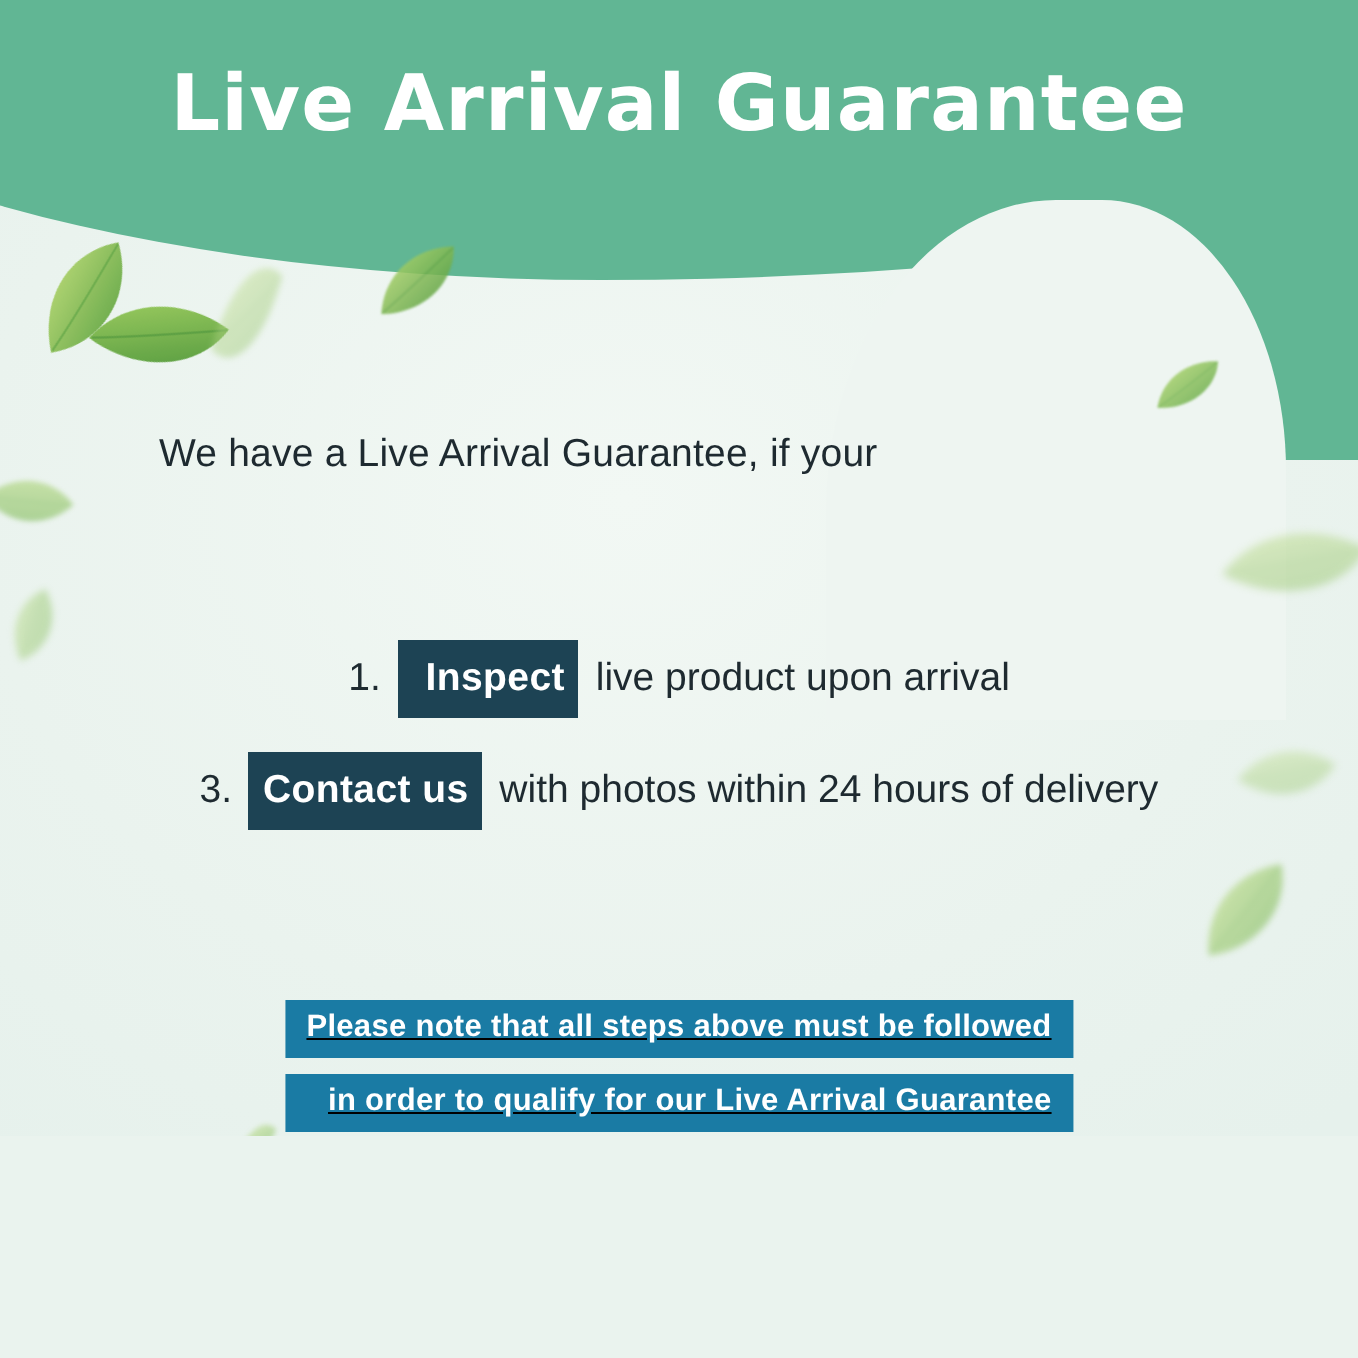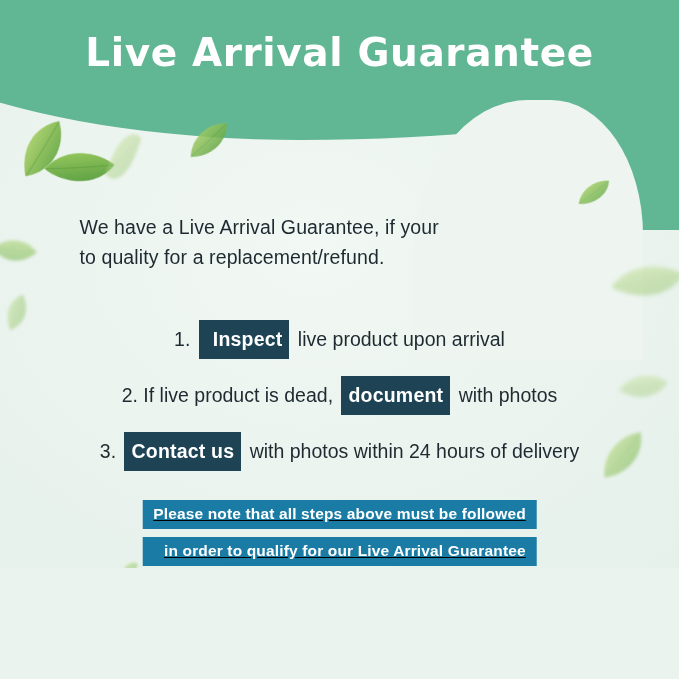--- a/index.html
+++ b/index.html
@@ -392,26 +392,24 @@
           <path d="M2 54 C 18 10, 62 -4, 98 6 C 88 46, 44 66, 2 54 Z" fill="url(#lg21)"></path>
           <path d="M4 53 C 34 40, 68 22, 97 7" stroke="#7cb75c" stroke-width="1.6" fill="none" opacity="0.55"></path>
         </svg>
       </div>
     </div>
 
   <div class="content">
 
     <div class="intro">
       <div>We have a Live Arrival Guarantee, if your</div>
-      <div>to quality for a replacement/refund.</div>
     </div>
 
     <div class="steps" id="steps">
         <div class="step"><span>1. </span><span class="chip" style="background: rgb(29, 67, 84); color: rgb(255, 255, 255); padding-left: 14px;">Inspect</span><span> live product upon arrival</span></div>
-        <div class="step"><span>2. </span><span>If live product is dead, </span><span class="chip" style="background: rgb(29, 67, 84); color: rgb(255, 255, 255);">document</span><span> with photos</span></div>
         <div class="step"><span>3. </span><span class="chip" style="background: rgb(29, 67, 84); color: rgb(255, 255, 255);">Contact us</span><span> with photos within 24 hours of delivery</span></div>
       </div>
 
     <div class="notes">
       <span class="note-bar">Please note that all steps above must be followed</span>
       <span class="note-bar">in order to qualify for our Live Arrival Guarantee</span>
     </div>
 
   </div>
 </div>

